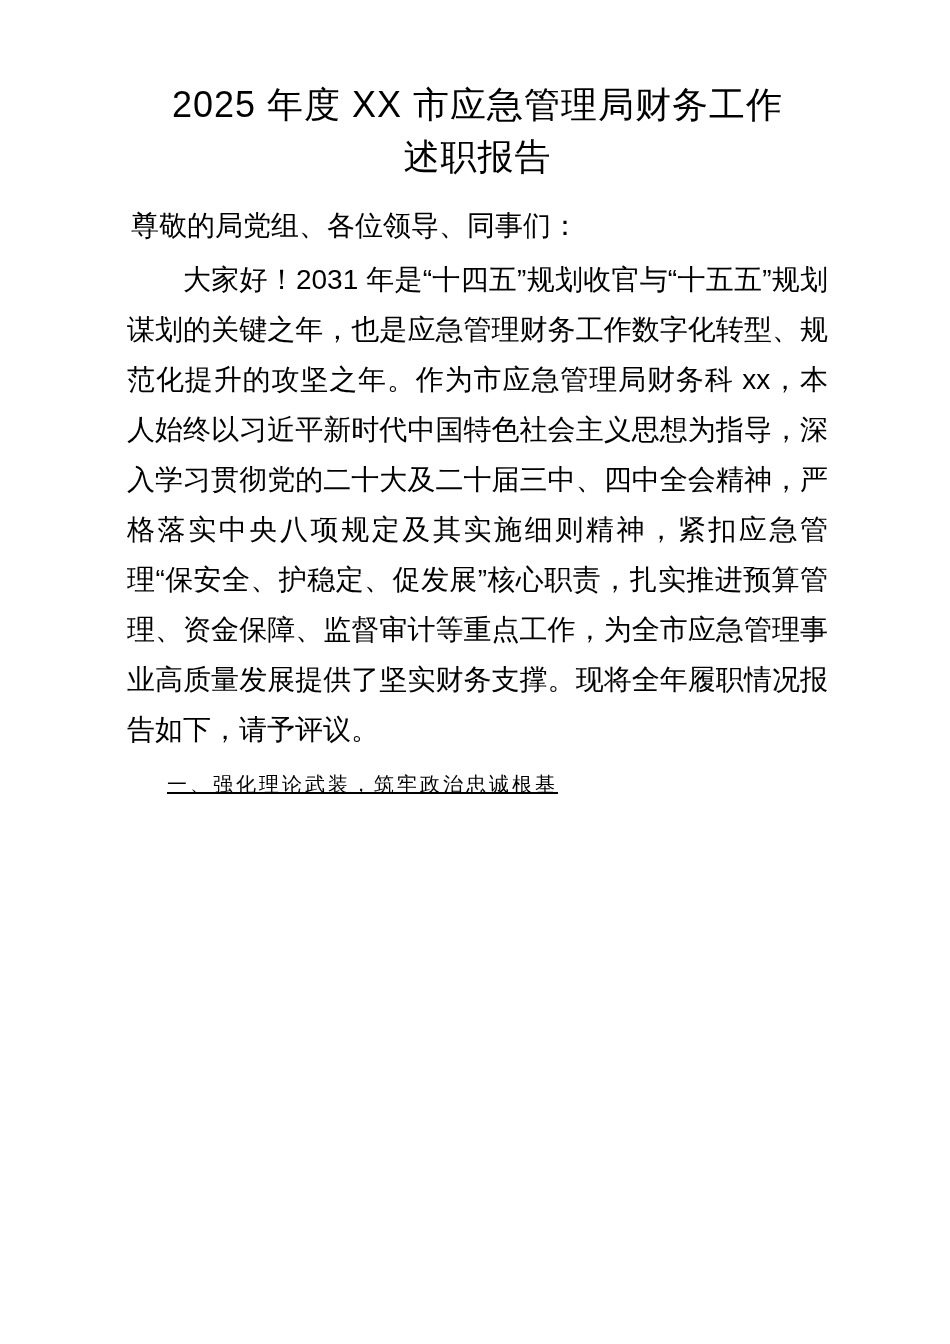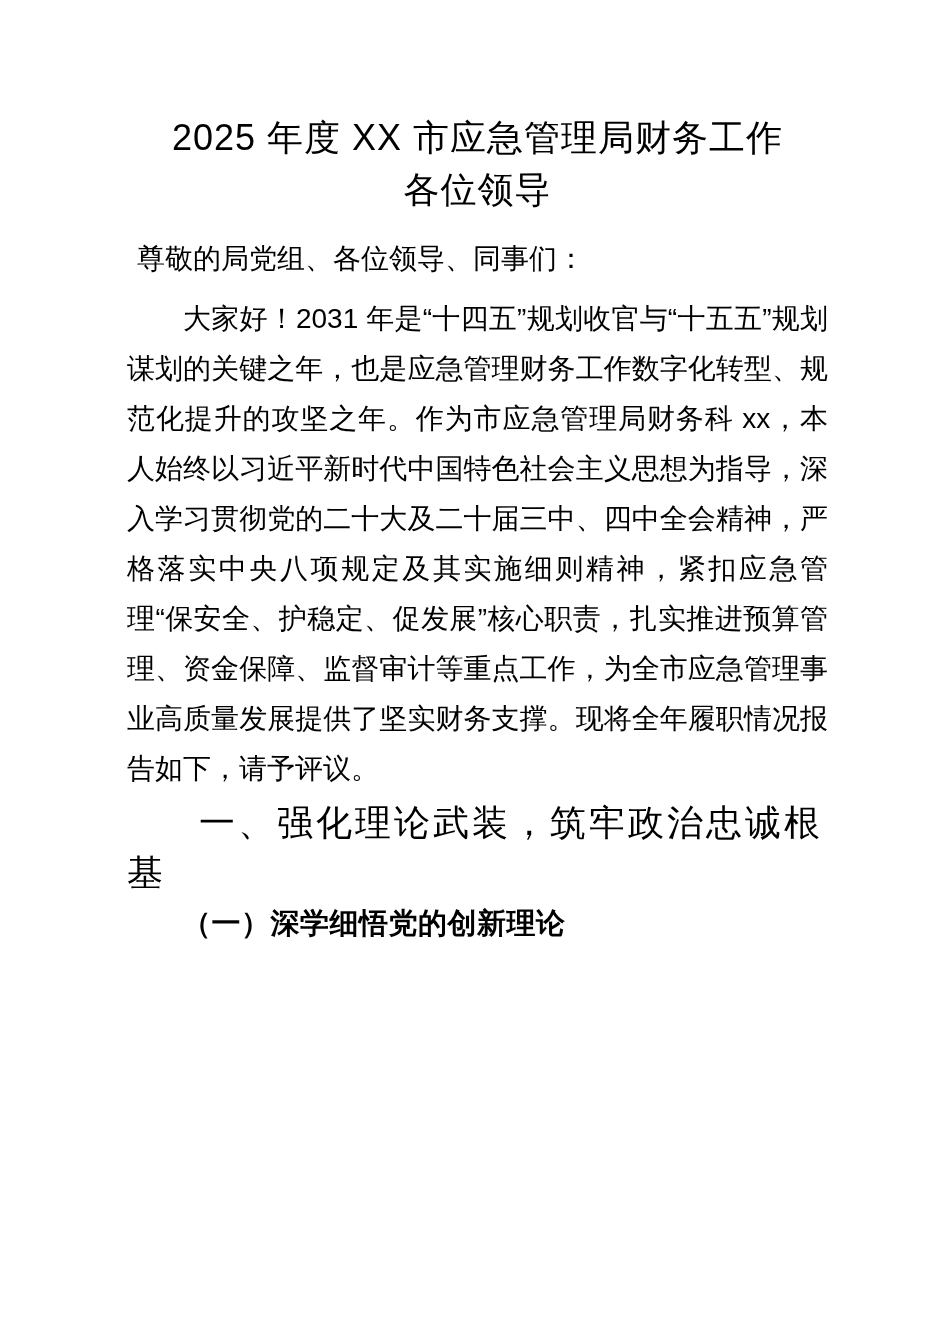--- a/index.html
+++ b/index.html
@@ -8,78 +8,78 @@
     background: #ffffff;
   }
   .page {
     position: relative;
     width: 950px;
     height: 1344px;
     margin: 0 auto;
     background: #ffffff;
     color: #000000;
     box-sizing: border-box;
-    padding: 112px 122px 0 127px;
+    padding: 79px 122px 0 127px;
     font-family: "Liberation Sans", "DejaVu Sans", sans-serif;
     overflow: hidden;
   }
   .doc-title {
     margin: 0 0 18px 0;
     font-size: 36px;
     line-height: 52px;
     font-weight: 400;
     text-align: center;
     letter-spacing: 1px;
   }
   .doc-title .title-line {
     display: block;
   }
   .salutation {
-    margin: 10px;
+    margin: 4px;
     font-size: 28px;
     line-height: 50px;
     text-align: left;
   }
   .body-para {
     margin: 0;
     font-size: 28px;
     line-height: 50px;
     text-align: justify;
     text-justify: inter-character;
     text-indent: 2em;
   }
   .section-heading {
     margin: 4px 0 0 0;
-    font-size: 36px;
+    font-size: 20px;
     line-height: 50px;
     font-weight: 400;
     letter-spacing: 3px;
     text-indent: 2em;
+    text-decoration: underline;
   }
   .sub-heading {
     margin: 0;
     font-size: 29px;
     line-height: 50px;
     font-weight: 700;
     letter-spacing: 0.5px;
     text-indent: 1.9em;
   }
 </style>
 </head>
 <body>
 
 <div class="page">
 
   <h1 class="doc-title">
     <span class="title-line">2025 年度 XX 市应急管理局财务工作</span>
-    <span class="title-line">各位领导</span>
+    <span class="title-line">述职报告</span>
   </h1>
 
   <p class="salutation">尊敬的局党组、各位领导、同事们：</p>
 
   <p class="body-para">大家好！2031 年是“十四五”规划收官与“十五五”规划谋划的关键之年，也是应急管理财务工作数字化转型、规范化提升的攻坚之年。作为市应急管理局财务科 xx，本人始终以习近平新时代中国特色社会主义思想为指导，深入学习贯彻党的二十大及二十届三中、四中全会精神，严格落实中央八项规定及其实施细则精神，紧扣应急管理“保安全、护稳定、促发展”核心职责，扎实推进预算管理、资金保障、监督审计等重点工作，为全市应急管理事业高质量发展提供了坚实财务支撑。现将全年履职情况报告如下，请予评议。</p>
 
   <p class="section-heading">一、强化理论武装，筑牢政治忠诚根基</p>
 
-  <p class="sub-heading">（一）深学细悟党的创新理论</p>
 
 
 </div>
 
 </body></html>

